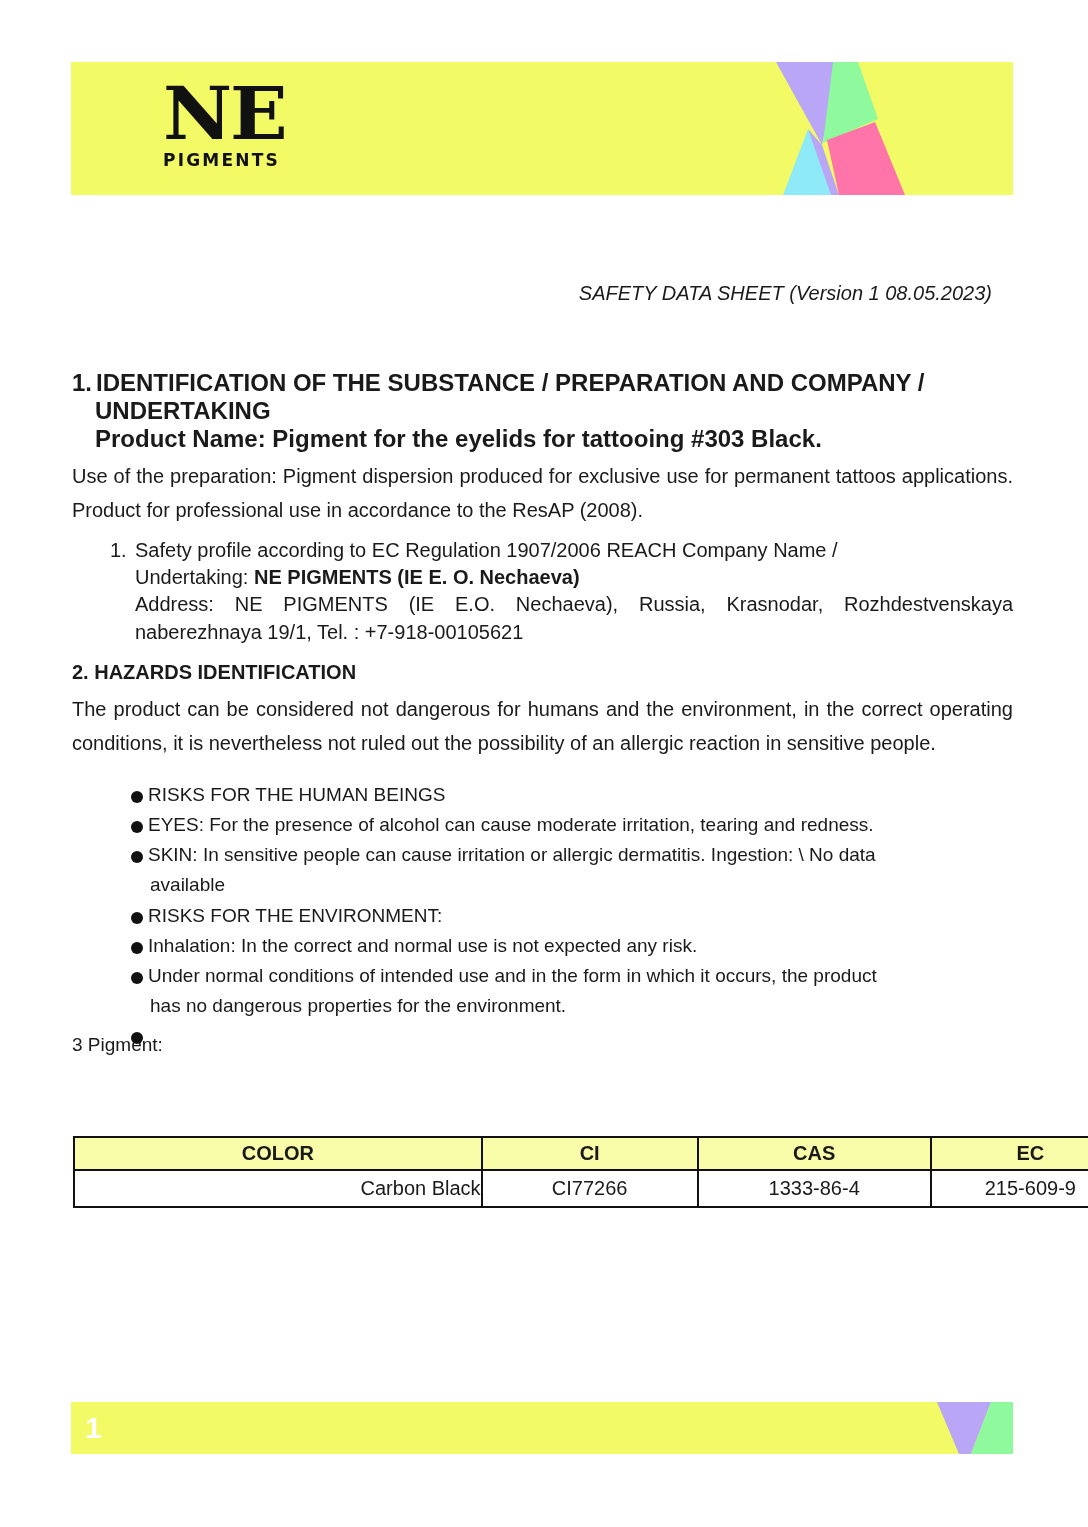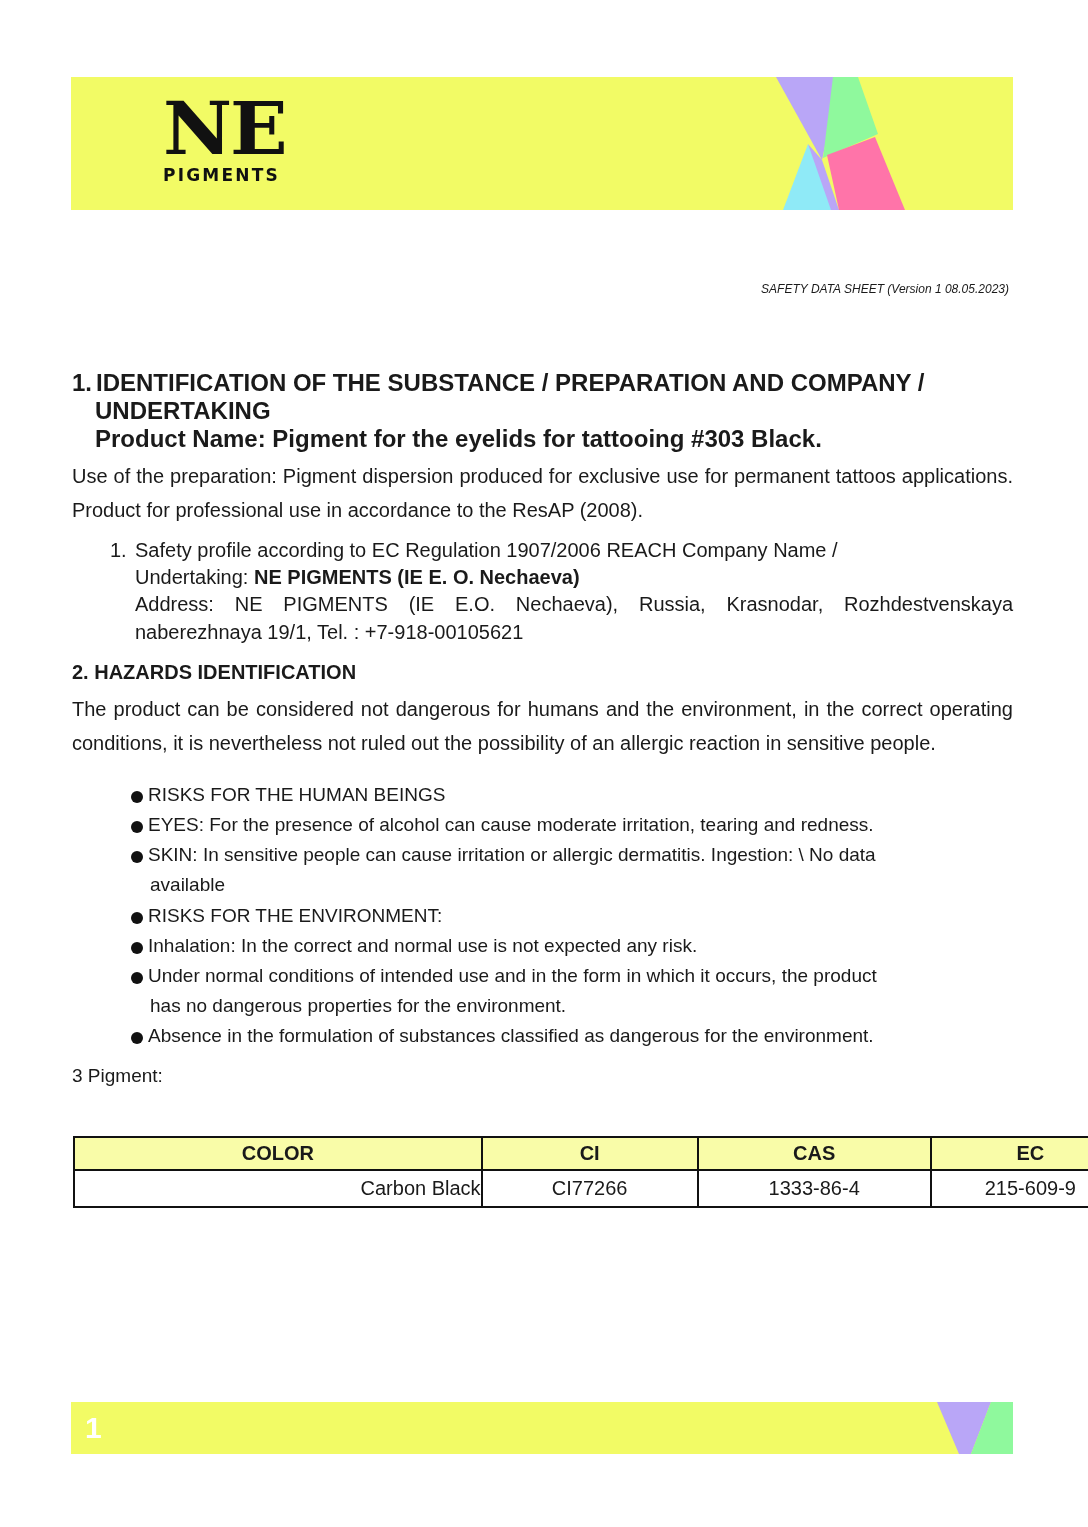--- a/index.html
+++ b/index.html
@@ -1,41 +1,41 @@
 <!DOCTYPE html>
 <html><head>
 <meta charset="utf-8">
 <style>
   html, body { margin: 0; padding: 0; background: #ffffff; }
   body {
     width: 1088px; height: 1527px; position: relative; overflow: hidden;
     font-family: "Liberation Sans", "DejaVu Sans", sans-serif; color: #1a1a1a;
   }
   .band { position: absolute; left: 71px; width: 942px; background: #F2FB65; overflow: hidden; }
-  #header-band { top: 77px; height: 133px; }
+  #header-band { top: 62px; height: 133px; }
   #footer-band { top: 1402px; height: 52px; }
   .band svg { position: absolute; left: 0; top: 0; }
 
   .logo { position: absolute; left: 92px; top: 20px; width: 140px; text-align: left; }
   .logo-ne {
     font-family: "DejaVu Serif", "Liberation Serif", serif; font-weight: bold;
     font-size: 72px; line-height: 64px; letter-spacing: -2px; color: #111;
     transform: scaleX(1.05); transform-origin: left;
   }
   .logo-sub {
     font-family: "DejaVu Sans", sans-serif; font-weight: bold;
     font-size: 17px; letter-spacing: 2.2px; color: #111; margin-top: 4px;
   }
   .page-num {
     position: absolute; left: 14px; top: 8px; color: #ffffff;
     font-weight: bold; font-size: 30px; line-height: 36px;
   }
 
   .doc-meta {
-    position: absolute; right: 79px; top: 282px; font-style: italic; font-size: 12px; color: #1a1a1a;
+    position: absolute; right: 96px; top: 282px; font-style: italic; font-size: 20px; color: #1a1a1a;
   }
 
   .content { position: absolute; left: 72px; top: 369px; width: 941px; }
   .h1 { font-weight: bold; font-size: 24px; line-height: 28px; margin: 0; }
   .h1 .num { display: inline-block; width: 24px; }
   .h1 .indent { padding-left: 23px; display: block; }
   .p { font-size: 20px; line-height: 34px; text-align: justify; margin: 6px 0 0 0; }
   .sub-item { position: relative; padding-left: 63px; margin-top: 10px; font-size: 20px; line-height: 27.2px; text-align: justify; }
   .sub-item .marker { position: absolute; left: 38px; top: 0; }
   .sub-item .line { display: block; }
@@ -94,21 +94,21 @@
   <div class="h2">2. HAZARDS IDENTIFICATION</div>
   <p class="p">The product can be considered not dangerous for humans and the environment, in the correct operating conditions, it is nevertheless not ruled out the possibility of an allergic reaction in sensitive people.</p>
 
   <ul class="bullets">
     <li><span class="dot"></span><span>RISKS FOR THE HUMAN BEINGS</span></li>
     <li><span class="dot"></span><span>EYES: For the presence of alcohol can cause moderate irritation, tearing and redness.</span></li>
     <li><span class="dot"></span><span>SKIN: In sensitive people can cause irritation or allergic dermatitis. Ingestion: \ No data</span><span class="cont">available</span></li>
     <li><span class="dot"></span><span>RISKS FOR THE ENVIRONMENT:</span></li>
     <li><span class="dot"></span><span>Inhalation: In the correct and normal use is not expected any risk.</span></li>
     <li><span class="dot"></span><span>Under normal conditions of intended use and in the form in which it occurs, the product</span><span class="cont">has no dangerous properties for the environment.</span></li>
-    <li><span class="dot"></span><span>Absence in the formulation of substances classified as dangerous for the environment.</span></li>
+    <li><span class="dot"></span></li>
   </ul>
 
   <div class="pig-label">3 Pigment:</div>
 </div>
 
 <table class="pig">
   <colgroup>
     <col style="width:364px">
       <col style="width:193px">
       <col style="width:208px">

